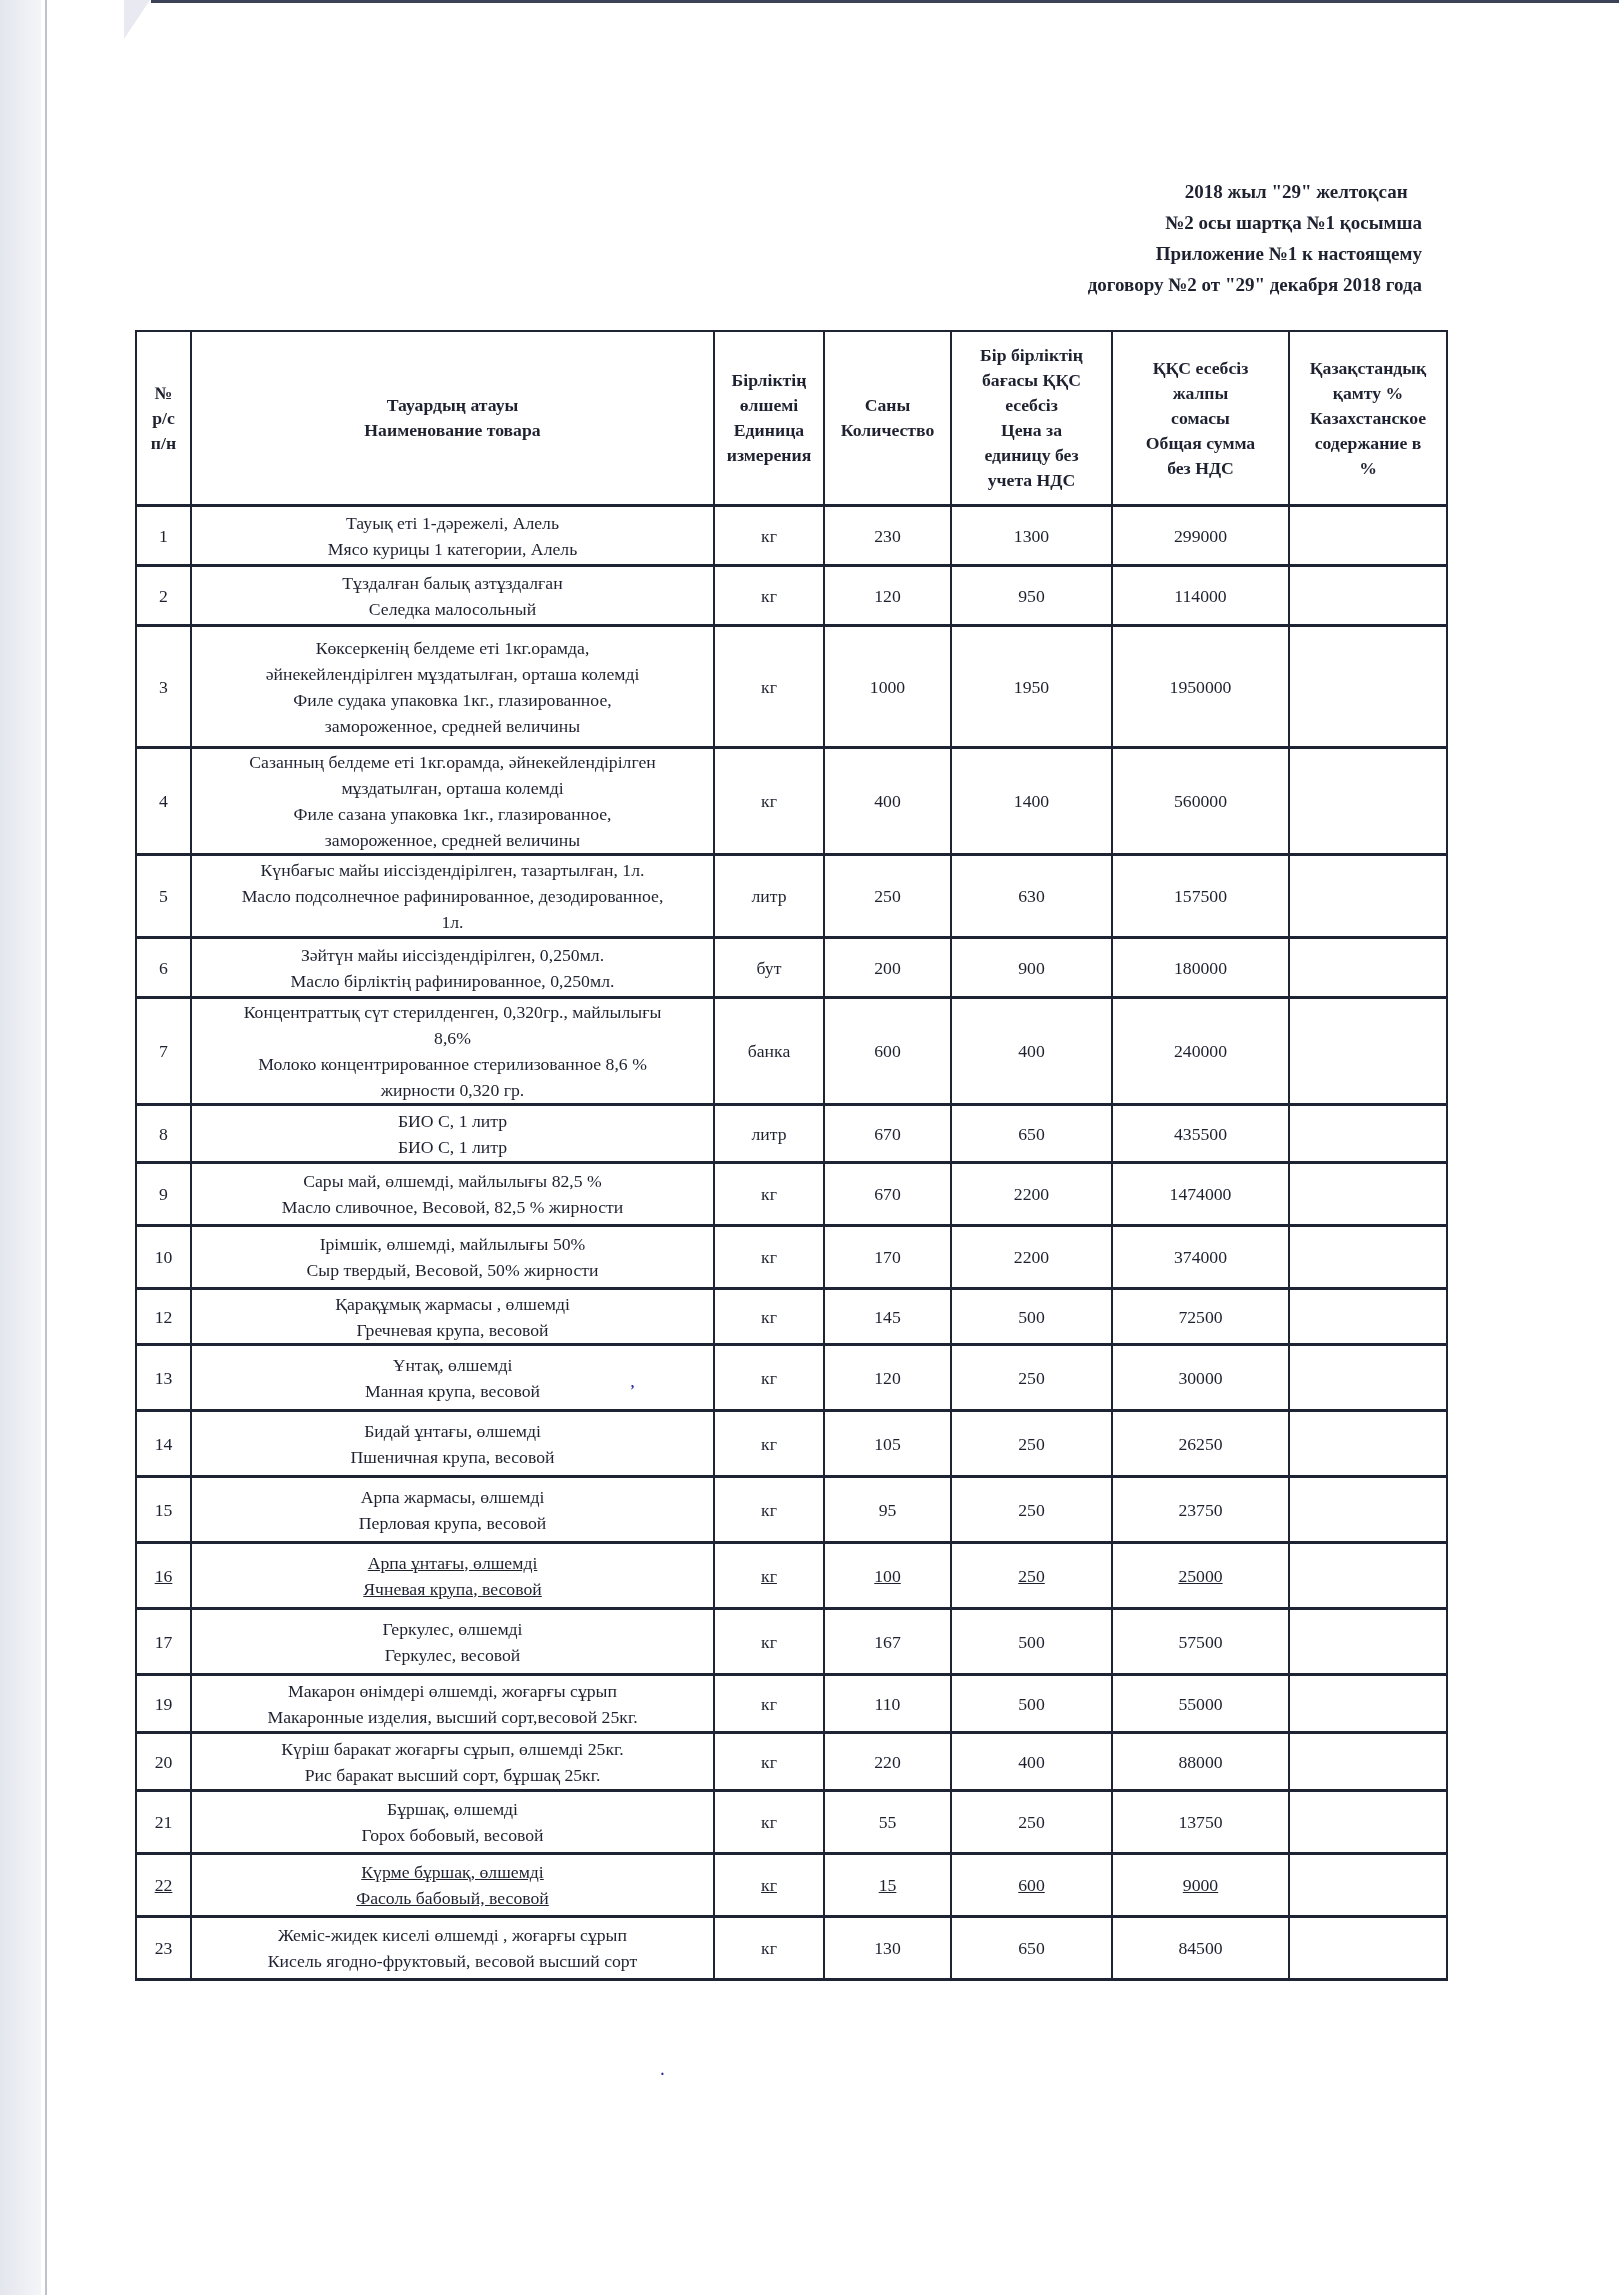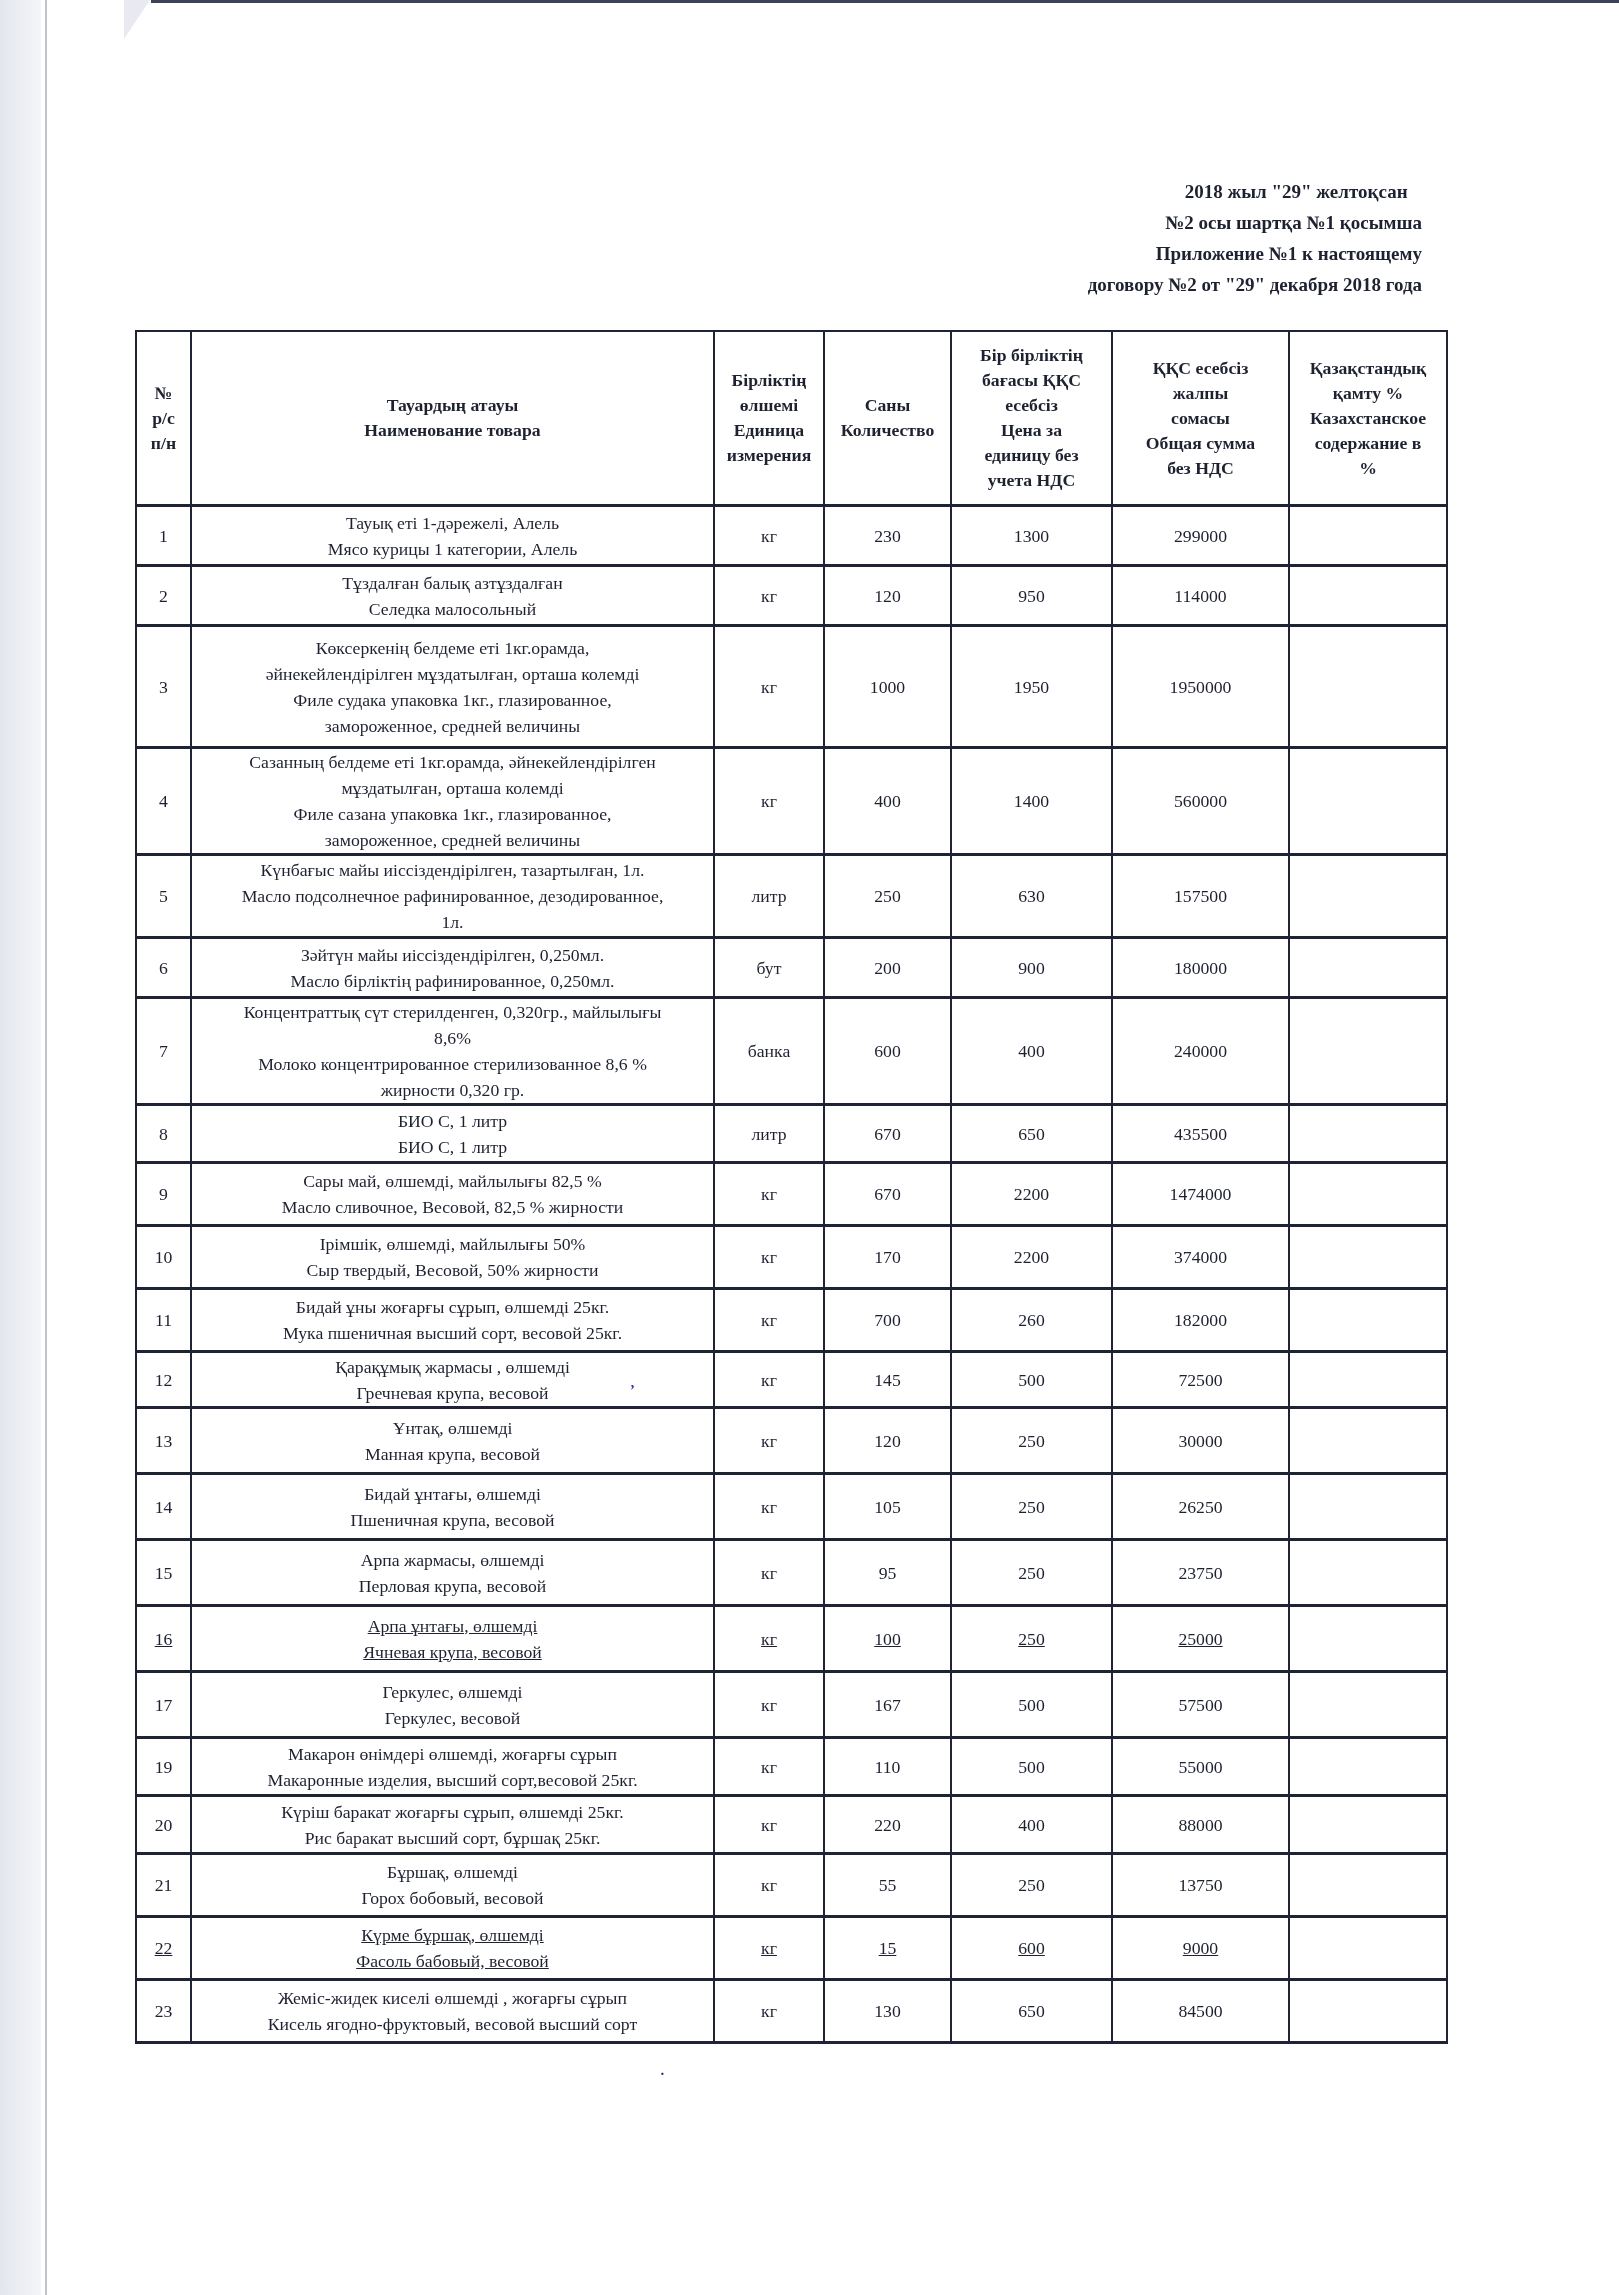--- a/index.html
+++ b/index.html
@@ -240,32 +240,20 @@
         <td class="name">
           <span class="name-line">Ірімшік, өлшемді, майлылығы 50%</span>
           <span class="name-line">Сыр твердый, Весовой, 50% жирности</span>
         </td>
         <td class="c">кг</td>
         <td class="c">170</td>
         <td class="c">2200</td>
         <td class="c">374000</td>
         <td class="c"></td>
       </tr>
-      <tr style="height: 63px;">
-        <td class="num">11</td>
-        <td class="name">
-          <span class="name-line">Бидай ұны  жоғарғы сұрып, өлшемді 25кг.</span>
-          <span class="name-line">Мука пшеничная высший сорт, весовой 25кг.</span>
-        </td>
-        <td class="c">кг</td>
-        <td class="c">700</td>
-        <td class="c">260</td>
-        <td class="c">182000</td>
-        <td class="c"></td>
-      </tr>
       <tr style="height: 56px;">
         <td class="num">12</td>
         <td class="name">
           <span class="name-line">Қарақұмық жармасы , өлшемді</span>
           <span class="name-line">Гречневая крупа,  весовой</span>
         </td>
         <td class="c">кг</td>
         <td class="c">145</td>
         <td class="c">500</td>
         <td class="c">72500</td>

